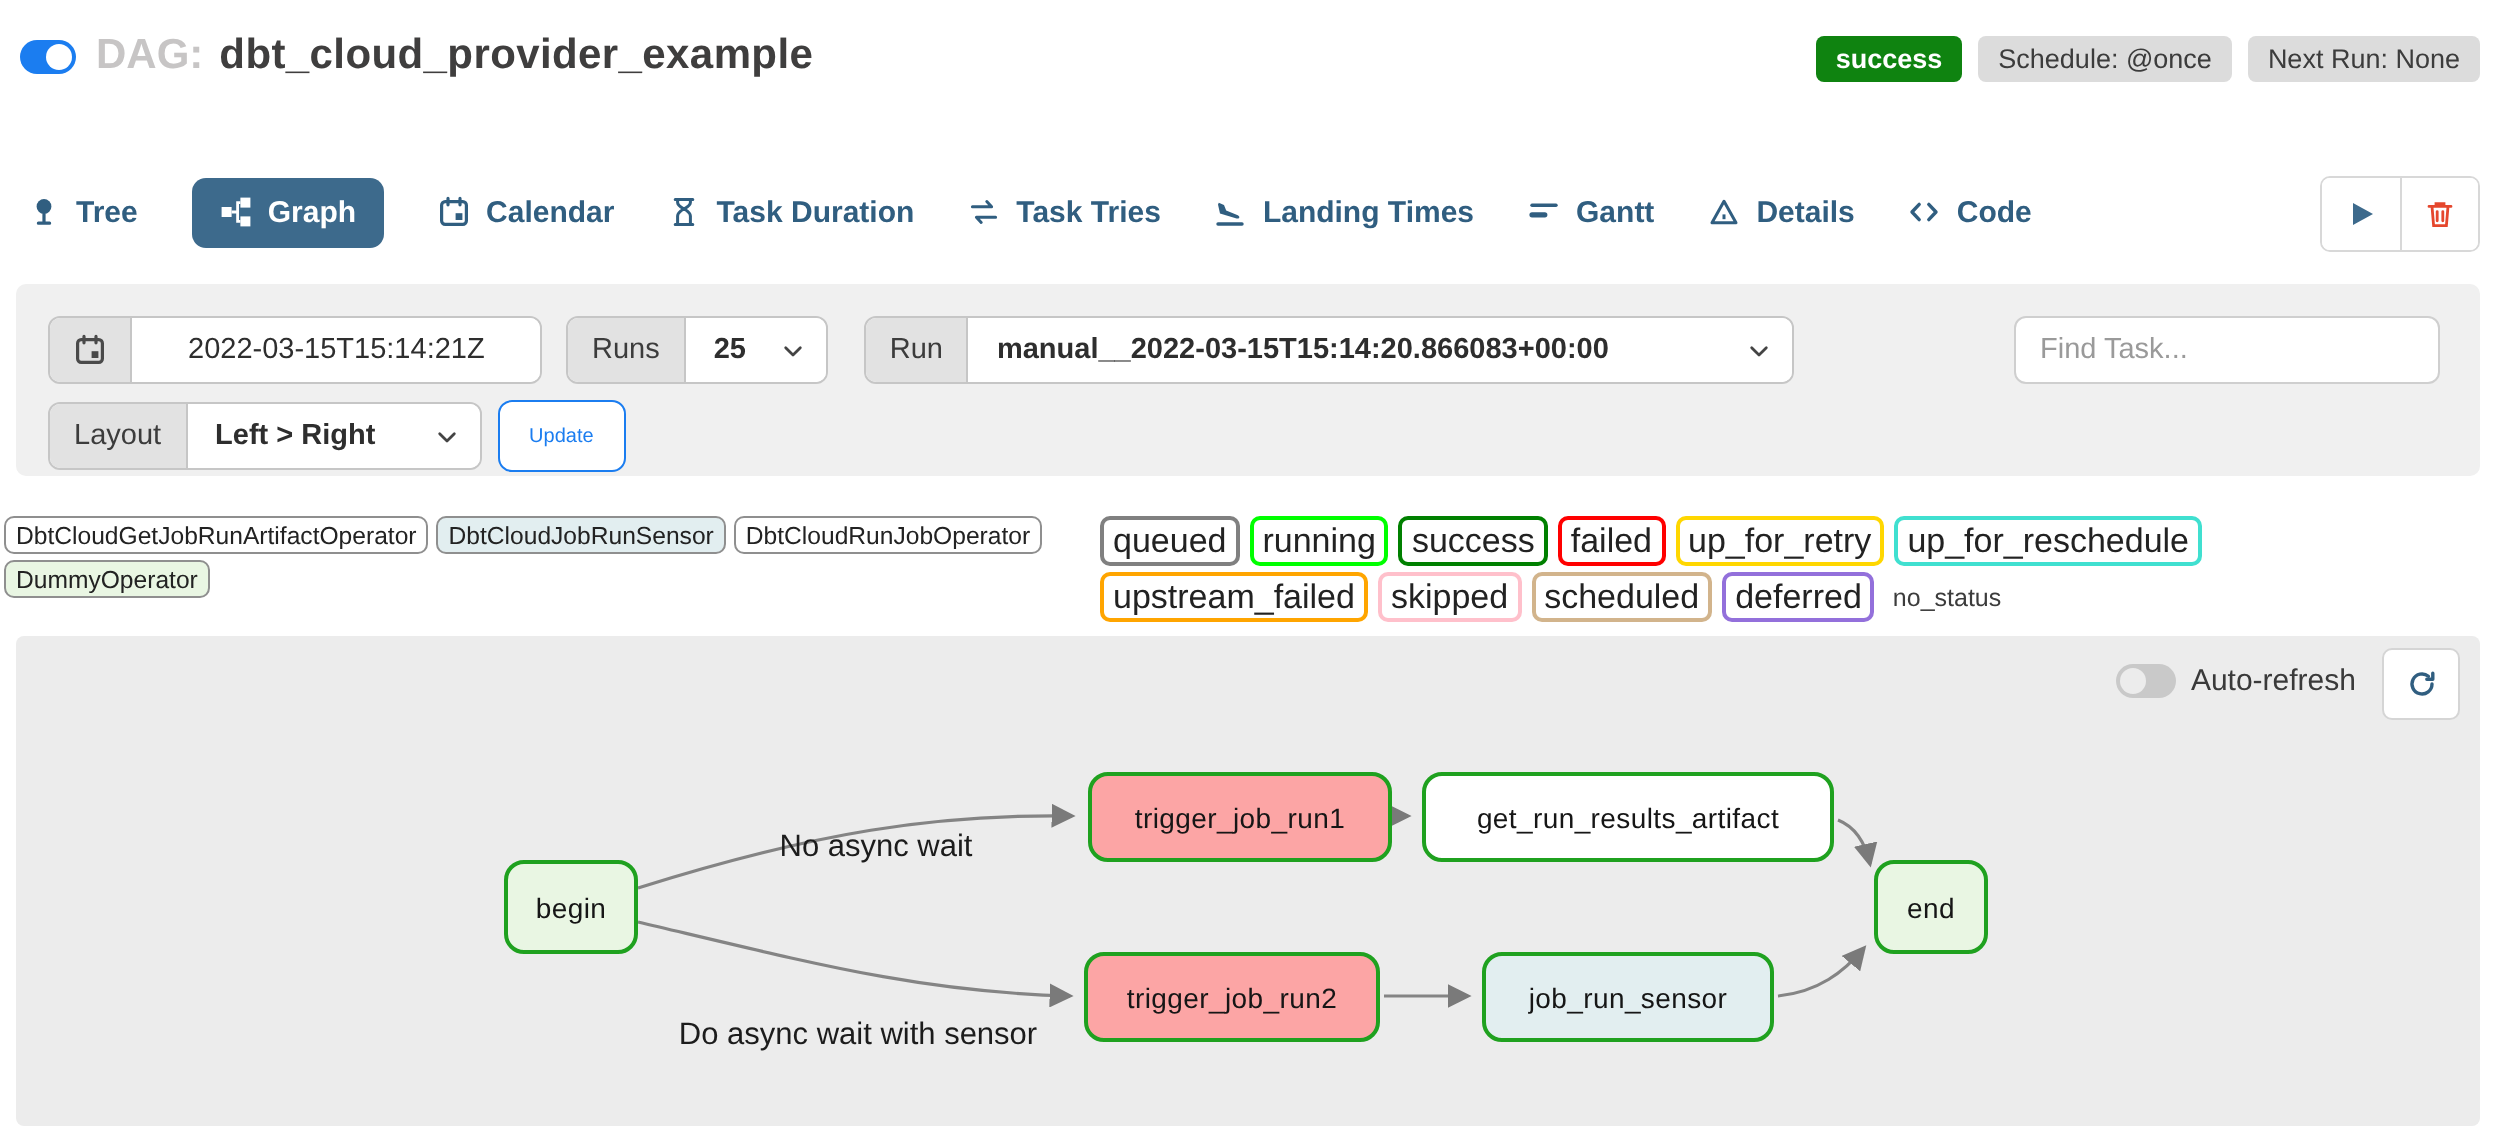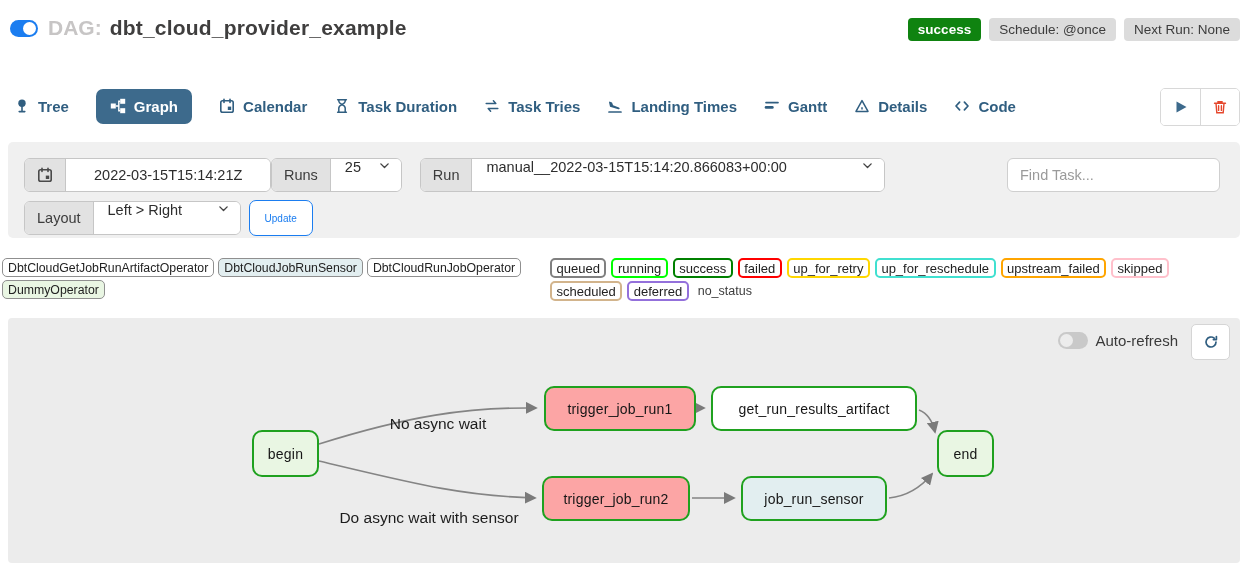--- a/index.html
+++ b/index.html
@@ -36,32 +36,32 @@
   .abtn.play { color:var(--tab-active-bg); }
   .abtn.del  { color:var(--red); }
 
   
   .filter-panel { position:absolute; top:142px; left:8px; right:8px; height:96px; background:#f0f0f0; border-radius:5px; padding:16px; }
   .frow { display:flex; align-items:center; }
   .frow.second { margin-top:8px; }
   .igroup { display:flex; align-items:stretch; height:34px; border:1px solid #c6c6c6; border-radius:6px; overflow:hidden; background:#fff; }
   .iaddon { background:#e2e2e2; color:#3c3c3c; display:flex; align-items:center; padding:0 12px; font-size:14.5px; border-right:1px solid #c6c6c6; white-space:nowrap; }
   .itext  { border:none; outline:none; font-size:14.5px; color:#2e2e2e; padding:0 28px; font-family:inherit; background:#fff; }
-  .iselect { display:flex; gap:10px; padding:0 10px 0 14px; font-size:14.5px; color:#2e2e2e; cursor:pointer; background:#fff; white-space:nowrap; }
+  .iselect { display:flex; align-items:center; gap:10px; padding:0 10px 0 14px; font-size:14.5px; color:#2e2e2e; cursor:pointer; background:#fff; white-space:nowrap;font-weight:bold; }
   .iselect .chev { color:#444; display:flex; }
-  .gap12 { } .gap18 { margin-left:18px; }
+  .gap12 { margin-left:12px; } .gap18 { margin-left:18px; }
   .find-task { position:absolute; top:16px; right:20px; width:213px; height:34px; border:1px solid #cfcfcf; border-radius:6px; padding:0 12px; font-size:14.5px; font-family:inherit; color:#2e2e2e; outline:none; }
   .find-task::placeholder { color:#9a9a9a; }
   .update-btn { margin-left:8px; height:36px; padding:0 15px; background:#fff; border:1.5px solid var(--accent); color:var(--accent); font-size:10px; font-weight:500; border-radius:7px; cursor:pointer; font-family:inherit; }
 
   
   .legend-ops   { position:absolute; top:258px; left:2px;  width:545px; display:flex; flex-wrap:wrap; gap:3px 4px; align-content:flex-start; }
   .legend-states{ position:absolute; top:258px; left:550px; width:684px; display:flex; flex-wrap:wrap; gap:3px 5px; align-content:flex-start; align-items:center; }
   .op-badge { font-size:12.3px; color:#222; border:1px solid #8f8f8f; border-radius:5px; padding:1.5px 5px; background:#fff; white-space:nowrap; }
-  .state-badge { font-size:13px; color:#222; border:2px solid #888; border-radius:5px; padding:0.5px 4.5px; background:#fff; white-space:nowrap; }
+  .state-badge { font-size:17px; color:#222; border:2px solid #888; border-radius:5px; padding:0.5px 4.5px; background:#fff; white-space:nowrap; }
   .no-status { font-size:12.5px; color:#3c3c3c; padding:0 4px; }
 
   
   .graph-panel { position:absolute; top:318px; left:8px; right:8px; height:245px; background:#ececec; border-radius:4px; }
   .graph-panel svg.edges { position:absolute; inset:0; }
   .node { position:absolute; border:2.5px solid var(--node-border); border-radius:10px;
     display:flex; align-items:center; justify-content:center; font-size:14px; color:#161616;
     font-weight:500; cursor:pointer; letter-spacing:.2px; }
   .edge-label { position:absolute; font-size:15.5px; color:#1c1c1c; text-align:center; }
   .autorefresh { position:absolute; top:14px; right:62px; display:flex; align-items:center; gap:7px; }

